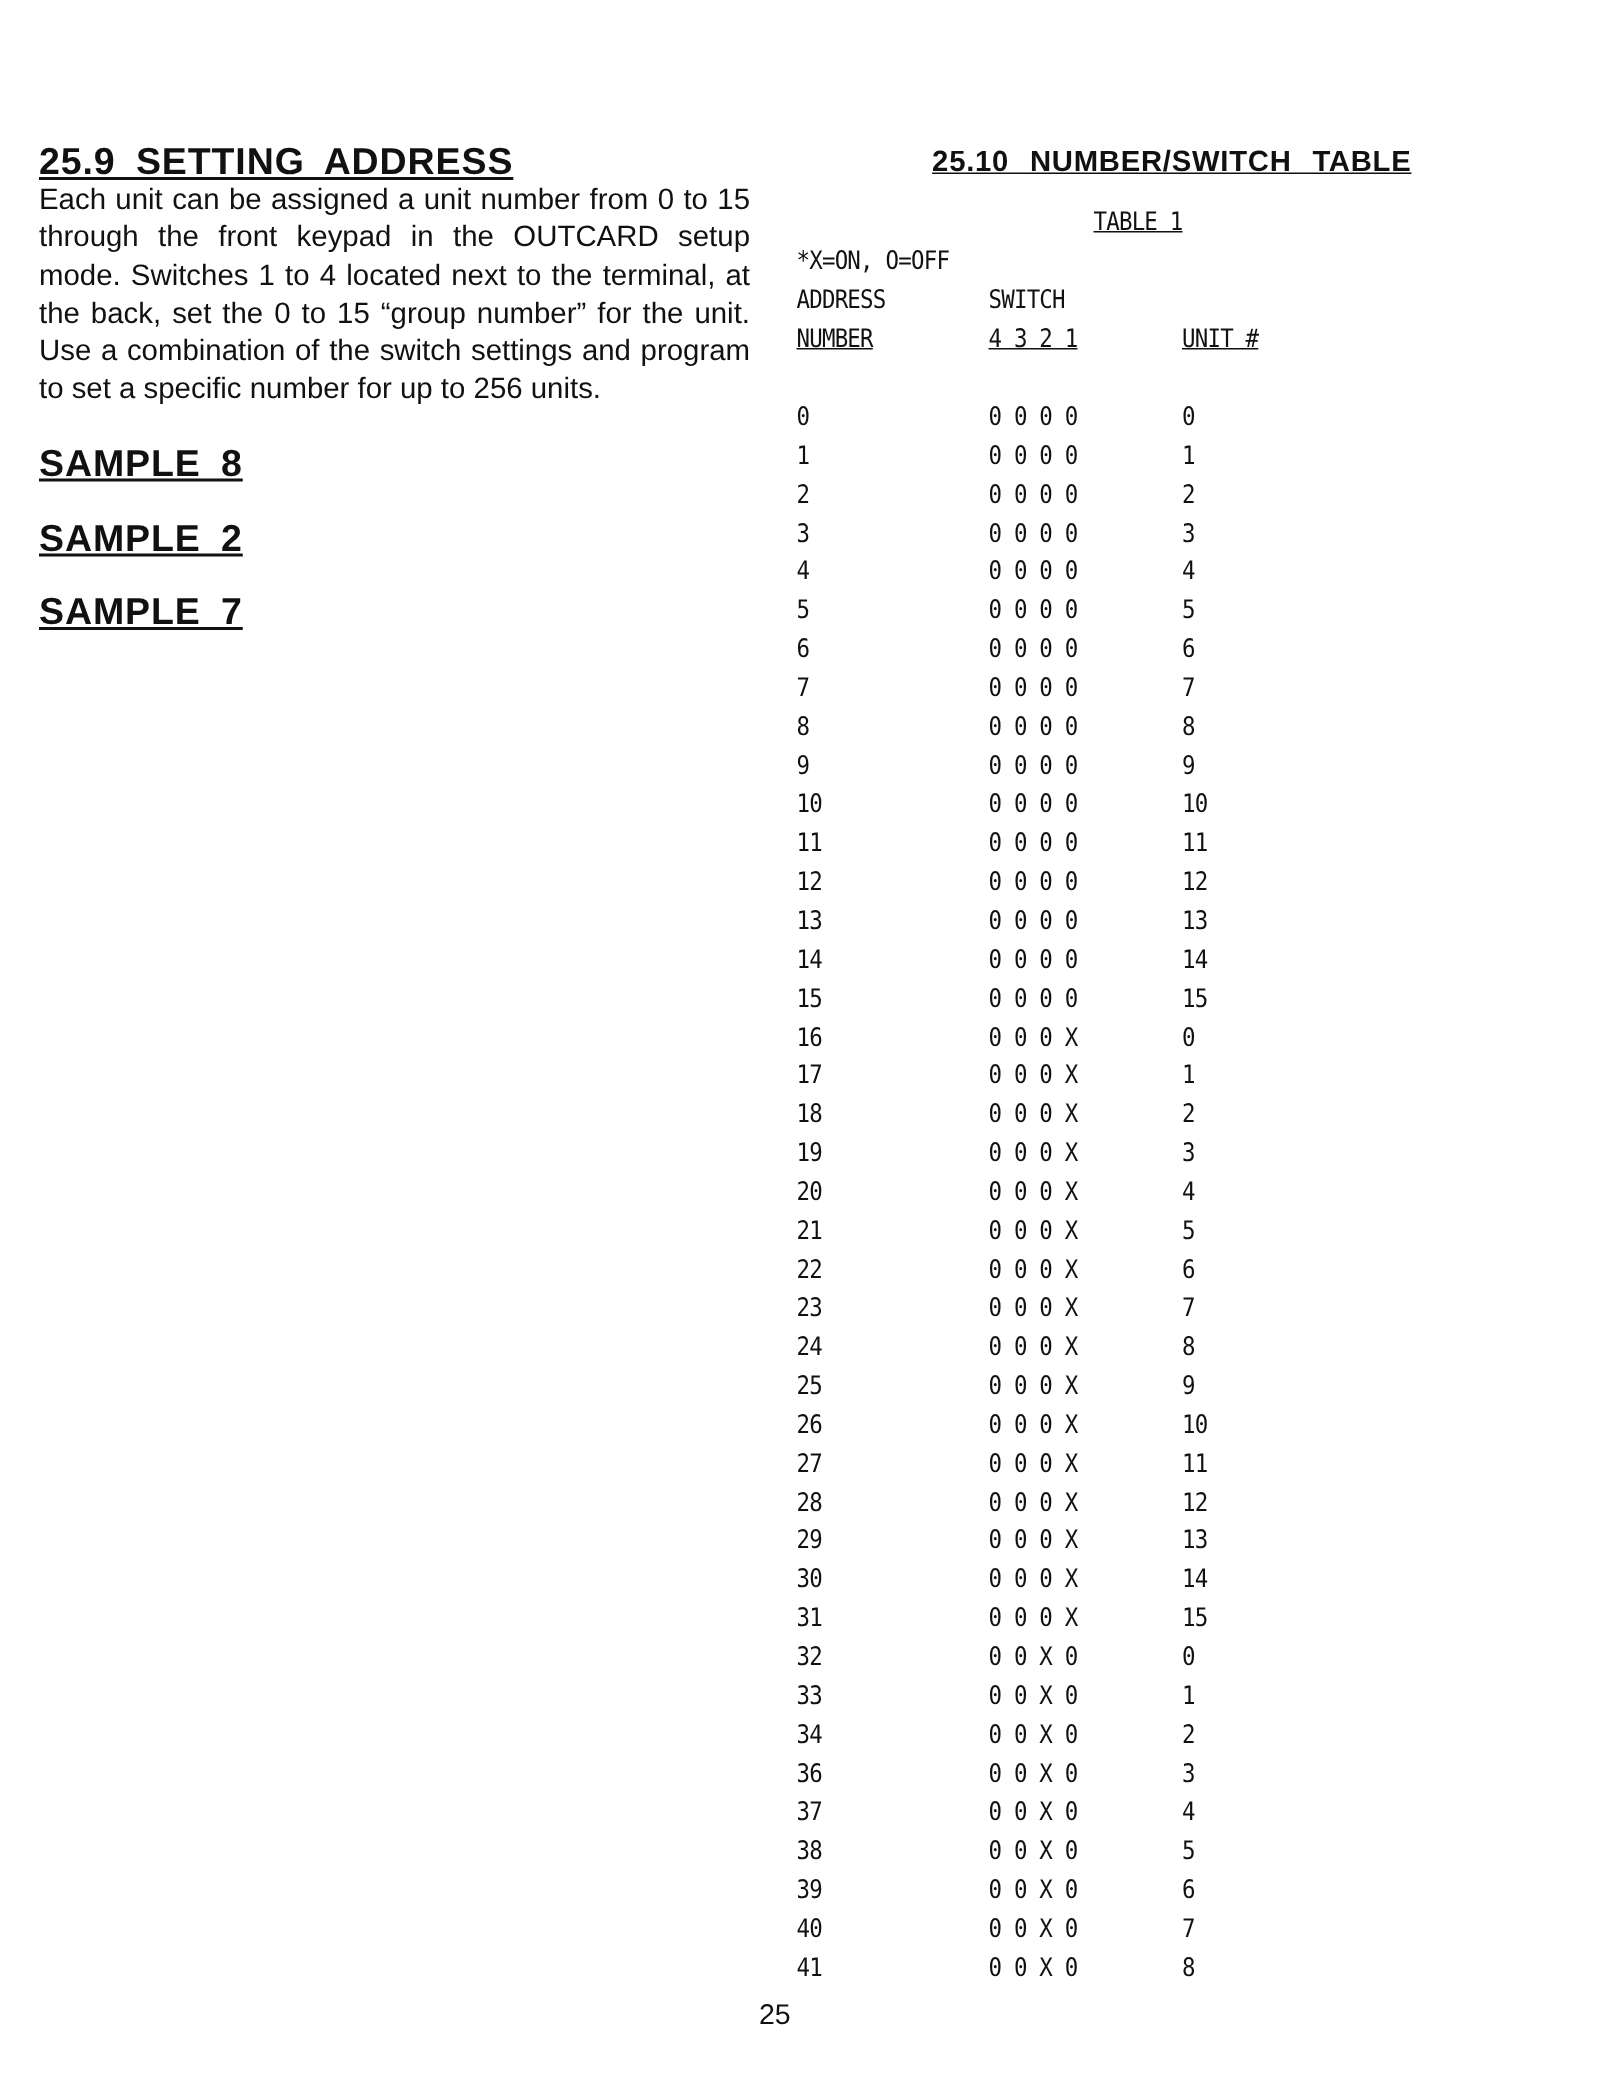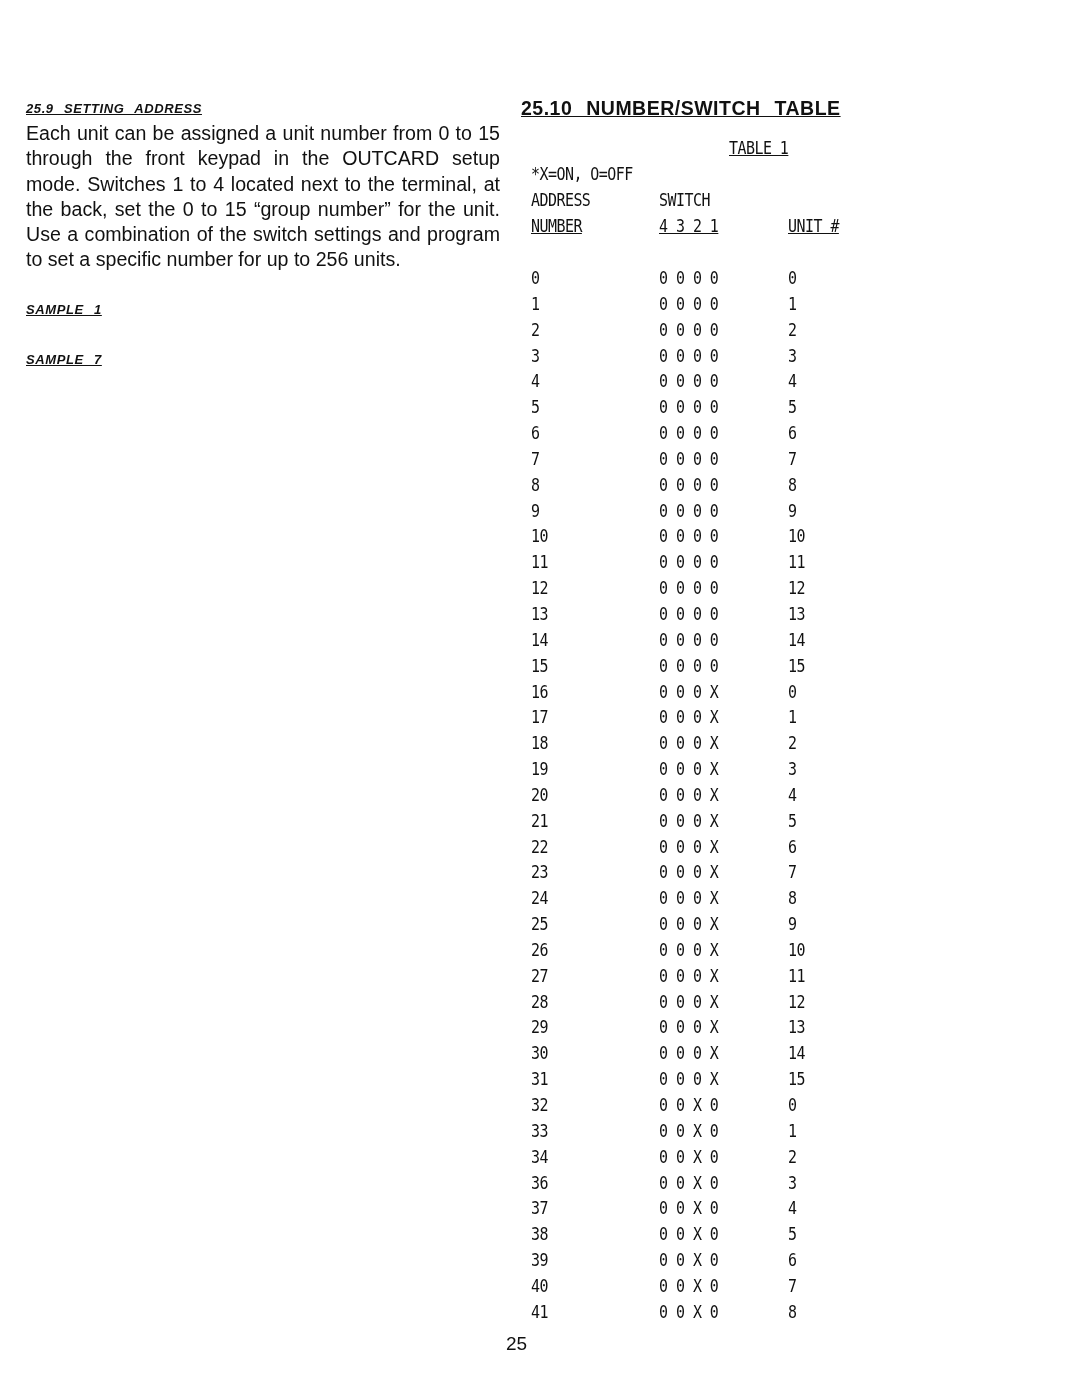--- a/index.html
+++ b/index.html
@@ -1,27 +1,27 @@
 <!DOCTYPE html>
 <html><head>
   <meta charset="utf-8">
   <style>
     html, body { margin: 0; padding: 0; background: #ffffff; }
     body { width: 1080px; height: 1397px; position: relative; overflow: hidden; color: #111111; }
     .page { position: absolute; left: 0; top: 0; width: 1080px; height: 1397px; }
 
     
     .left { position: absolute; left: 26px; top: 96px; width: 474px; font-family: "Liberation Sans", sans-serif; font-size: 19.6px; line-height: 25.2px; }
-    .heading { font-weight: bold; text-decoration: underline; letter-spacing: 0.6px; word-spacing: 6px; font-size: 13px; font-style: italic; }
+    .heading { font-weight: bold; text-decoration: underline; letter-spacing: 0.6px; word-spacing: 6px; font-size: 25px; }
     .para { text-align: justify; text-align-last: left; margin: 0; }
     .section { margin-bottom: 24px; }
     .section.first { margin-bottom: 25px; }
 
     
-    .right { position: absolute; left: 521px; top: 96px; width: 420px; }
+    .right { position: absolute; left: 521px; top: 96px; width: 420px; text-align: right; }
     .r-heading { font-family: "Liberation Sans", sans-serif; font-weight: bold; font-size: 19.5px; text-decoration: underline; letter-spacing: 0.5px; word-spacing: 8px; line-height: 24px; }
     .mono { font-family: "DejaVu Sans Mono", monospace; font-size: 17px; letter-spacing: -0.6px; transform: scaleX(0.88); transform-origin: left center; white-space: pre; }
     .tbl-title { position: absolute; left: 208px; top: 42px; text-decoration: underline; }
     .legend { position: absolute; left: 10px; top: 68px; }
     .hdr1 { position: absolute; left: 10px; top: 94px; width: 420px; }
     .hdr2 { position: absolute; left: 10px; top: 120px; width: 420px; }
     .col-a { position: absolute; left: 0; }
     .col-b { position: absolute; left: 128px; }
     .col-c { position: absolute; left: 257px; }
     .u { text-decoration: underline; }
@@ -36,24 +36,25 @@
 
 <div class="page">
 
   <div class="left">
     <div class="section first">
       <div class="heading">25.9 SETTING ADDRESS</div>
       <p class="para">Each unit can be assigned a unit number from 0 to 15 through the front keypad in the OUTCARD setup mode. Switches 1 to 4 located next to the terminal, at the back, set the 0 to 15 “group number” for the unit. Use a combination of the switch settings and program to set a specific number for up to 256 units.</p>
     </div>
 
     <div class="section">
-      <div class="heading">SAMPLE 1</div>
+      <div class="heading">SAMPLE 8</div>
     </div>
 
     <div class="section">
+      <div class="heading">SAMPLE 2</div>
     </div>
 
     <div class="section">
       <div class="heading">SAMPLE 7</div>
     </div>
   </div>
 
   <div class="right">
     <div class="r-heading">25.10 NUMBER/SWITCH TABLE</div>
     <div class="mono tbl-title">TABLE 1</div>

